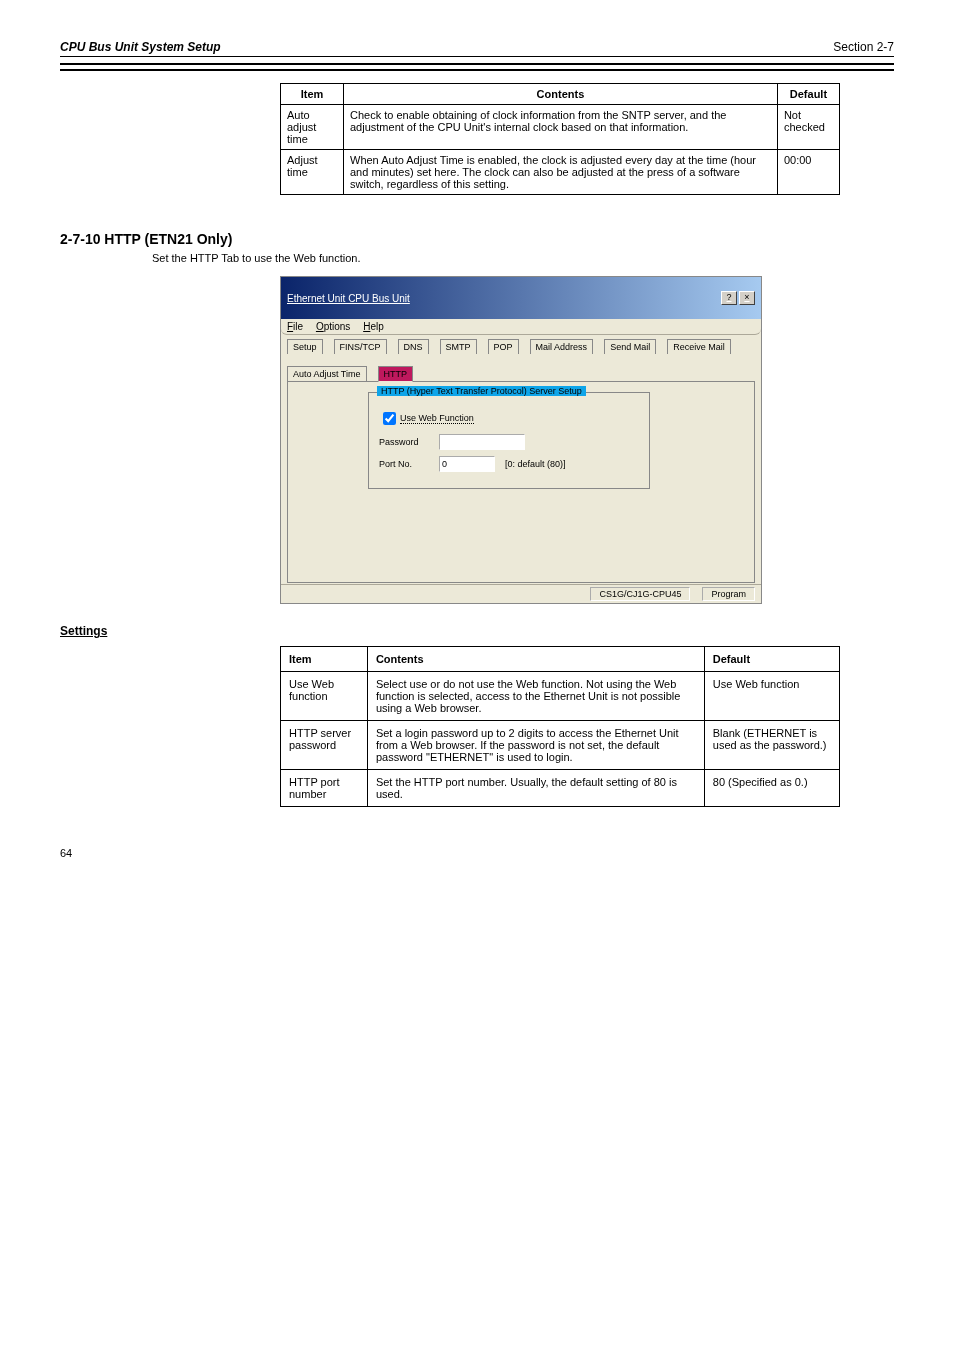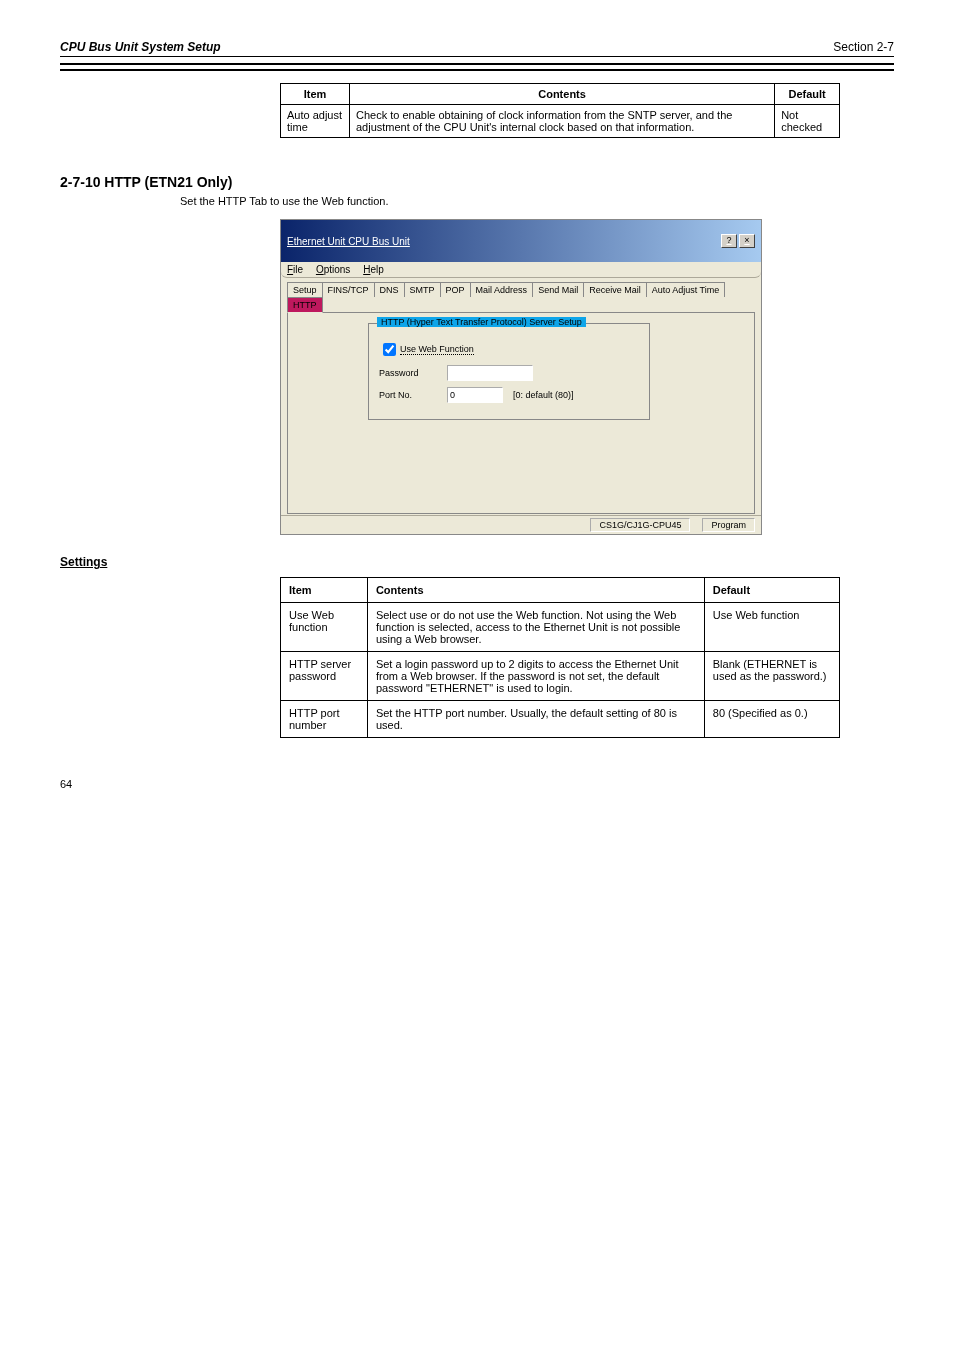--- a/index.html
+++ b/index.html
@@ -44,21 +44,21 @@
     font-weight: bold;
     text-align: center;
   }
   .section-title {
     font-weight: bold;
     font-size: 14px;
     margin-top: 36px;
     margin-bottom: 4px;
   }
   .section-desc {
-    margin-left: 120px;
+    margin-left: 92px;
     margin-bottom: 10px;
     font-size: 11px;
     line-height: 1.4;
   }
   .screenshot {
     width: 480px;
     margin-left: 220px;
     border: 1px solid #888;
     background: #ece9d8;
     font-family: Tahoma, sans-serif;
@@ -99,21 +99,21 @@
   }
   .menubar span {
     margin-right: 10px;
   }
   .menubar span u {
     text-decoration: underline;
   }
   .tabs {
     display: flex;
     padding: 4px 6px 0 6px;
-    gap: 0;
+    gap: 12px;
     font-size: 9px;
     flex-wrap: wrap;
   }
   .tab {
     padding: 2px 5px;
     border: 1px solid #888;
     border-bottom: none;
     background: #ece9d8;
     margin-right: -1px;
     white-space: nowrap;
@@ -151,21 +151,21 @@
   .field-row {
     display: flex;
     align-items: center;
     margin: 6px 0;
     font-size: 9px;
   }
   .field-row input[type="checkbox"] {
     margin-right: 4px;
   }
   .field-label {
-    width: 68px;
+    width: 60px;
   }
   .field-input {
     border: 1px inset #fff;
     background: #fff;
     height: 14px;
     width: 80px;
     padding: 0 2px;
     font-size: 9px;
   }
   .field-hint {
@@ -230,20 +230,25 @@
       <th>Item</th>
       <th>Contents</th>
       <th>Default</th>
     </tr>
   </thead>
   <tbody>
     <tr>
       <td>Auto adjust time</td>
       <td>Check to enable obtaining of clock information from the SNTP server, and the adjustment of the CPU Unit's internal clock based on that information.</td>
       <td>Not checked</td>
+    </tr>
+    <tr>
+      <td>Adjust time</td>
+      <td>When Auto Adjust Time is enabled, the clock is adjusted every day at the time (hour and minutes) set here. The clock can also be adjusted at the press of a software switch, regardless of this setting.</td>
+      <td>00:00</td>
     </tr>
   </tbody>
 </table>
 
 <div class="section-title">
   <span>2-7-10</span>
   <span>HTTP (ETN21 Only)</span>
 </div>
 
 <div class="section-desc">Set the HTTP Tab to use the Web function.</div>

